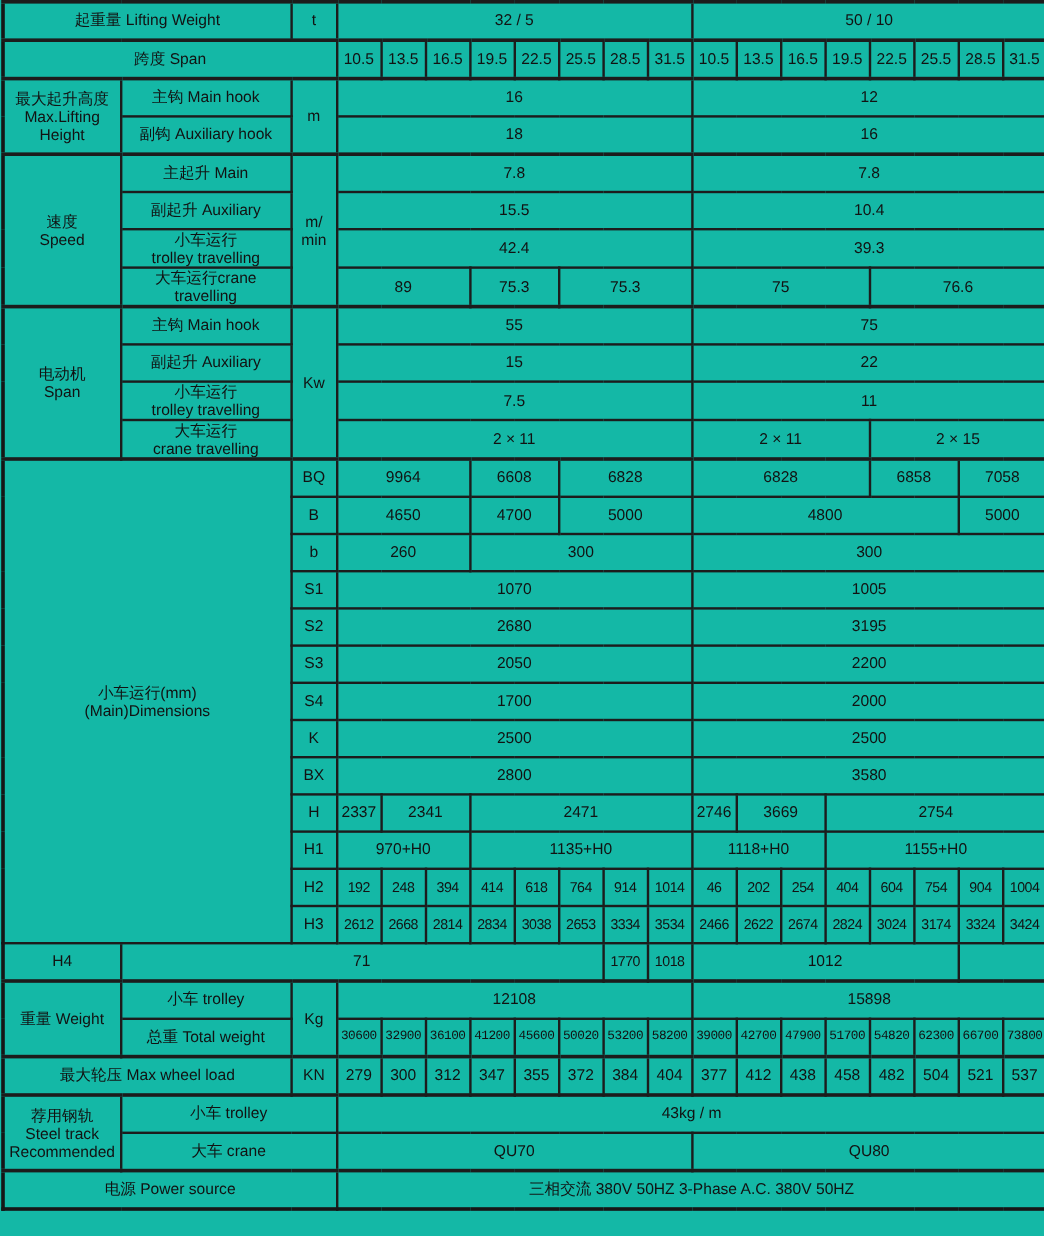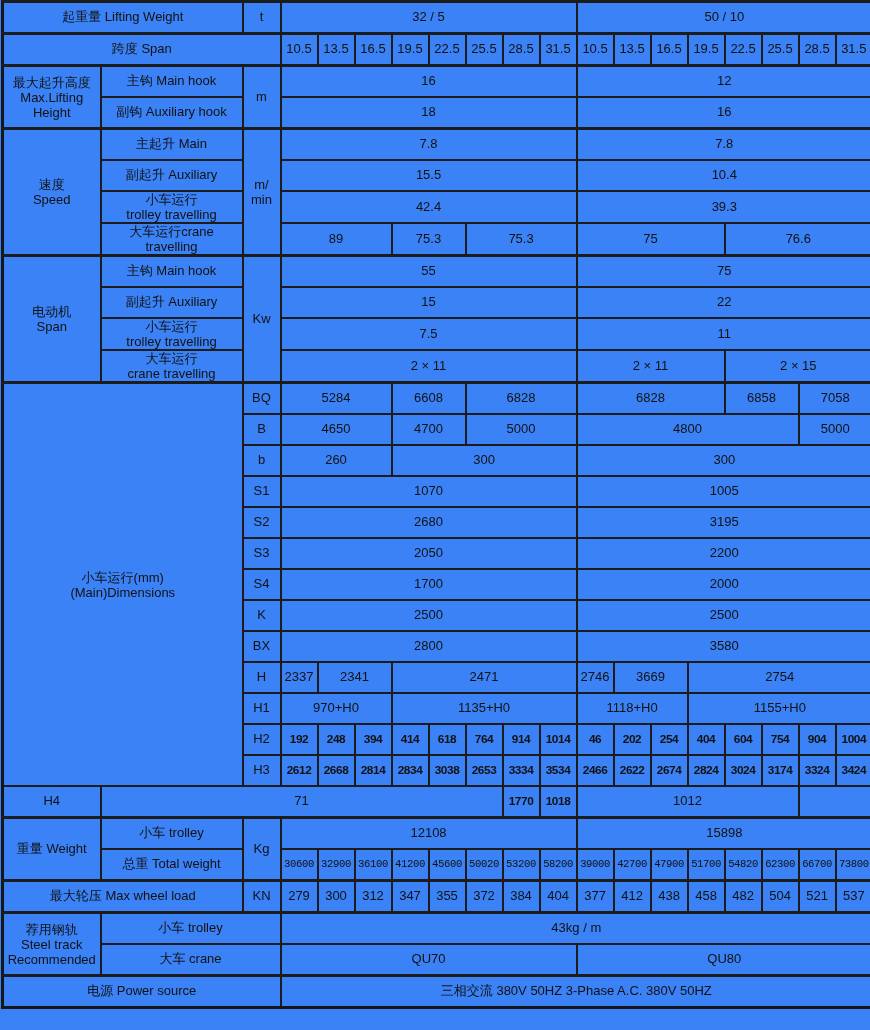--- a/index.html
+++ b/index.html
@@ -1,36 +1,36 @@
 <!DOCTYPE html>
 <html><head>
 <meta charset="utf-8">
 <style>
   html,body { margin:0; padding:0; background:#f6f6f6; }
   .sheet {
-    width:870px; height:1030px; margin:0 auto; background:#3b82f6;
+    width:870px; height:1030px; margin:0 auto; background:#14b8a6;
     box-sizing:border-box; overflow:hidden;
     font-family:"Liberation Sans","DejaVu Sans",sans-serif;
   }
   table.spec {
     border-collapse:collapse; table-layout:fixed;
     width:868px; margin:0 1px;
     border:3px solid #161616;
   }
   table.spec td {
     border:2px solid #1c1c1c;
     text-align:center; vertical-align:middle;
     height:29px; padding:0 1px;
     font-size:13px; color:#121212;
     white-space:pre-line; overflow:hidden;
     line-height:1.15;
   }
   table.spec tr.sec td { border-top-width:3px; }
   table.spec td.ml { line-height:15px;margin-left:28px; }
-  table.spec td.sm { font-size:11.8px; letter-spacing:-0.4px;font-weight:bold; }
+  table.spec td.sm { font-size:11.8px; letter-spacing:-0.4px; }
   table.spec td.xs { font-size:10.6px; letter-spacing:-0.4px;font-family:Liberation Mono, monospace; }
 </style>
 </head>
 <body>
 
 <div class="sheet">
   <table class="spec">
     <colgroup>
       <col style="width:98px">
         <col style="width:142px">
@@ -144,21 +144,21 @@
           <td class="ml">大车运行
 crane travelling</td>
           <td colspan="8">2 × 11</td>
           <td colspan="4">2 × 11</td>
           <td colspan="4">2 × 15</td>
         </tr>
         <tr class="sec">
           <td colspan="2" rowspan="13" class="ml">小车运行(mm)
 (Main)Dimensions</td>
           <td>BQ</td>
-          <td colspan="3">5284</td>
+          <td colspan="3">9964</td>
           <td colspan="2">6608</td>
           <td colspan="3">6828</td>
           <td colspan="4">6828</td>
           <td colspan="2">6858</td>
           <td colspan="2">7058</td>
         </tr>
         <tr>
           <td>B</td>
           <td colspan="3">4650</td>
           <td colspan="2">4700</td>

